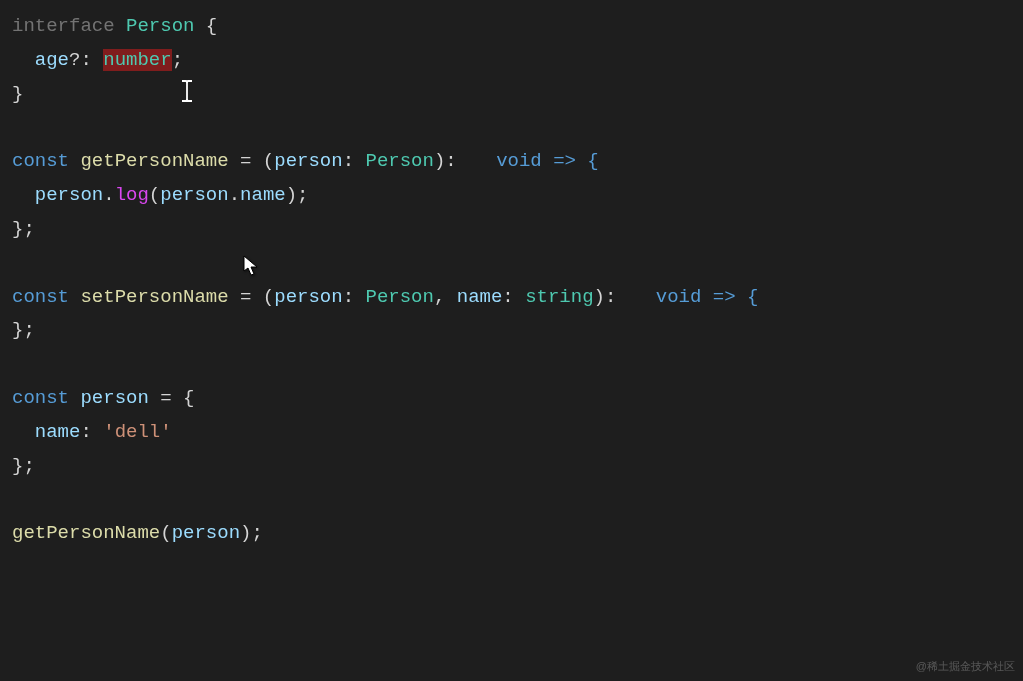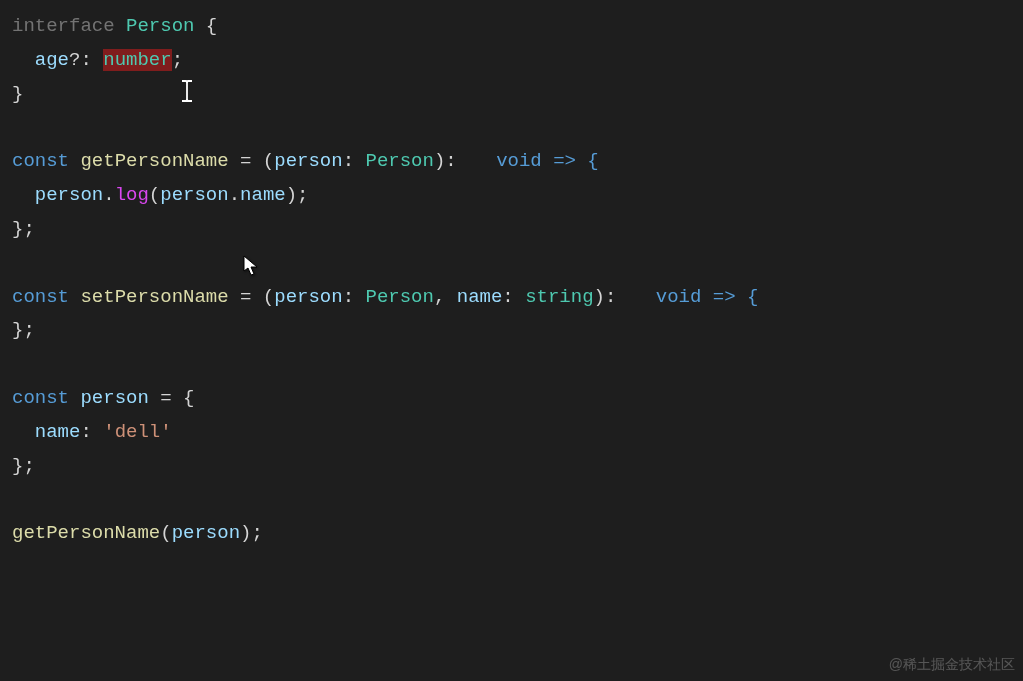--- a/index.html
+++ b/index.html
@@ -52,21 +52,21 @@
       position: absolute;
       color: #ffffff;
       font-size: 22px;
       font-weight: 100;
       pointer-events: none;
     }
     .watermark {
       position: absolute;
       bottom: 4px;
       right: 8px;
-      font-size: 14px;
+      font-size: 11px;
       color: rgba(255,255,255,0.25);
       font-family: sans-serif;
       text-align: right;
     }
   </style>
 </head>
 <body>
 
 <div class="code-editor">
 <span class="code-line"><span class="keyword-type">interface</span> <span class="type-name">Person</span><span class="punctuation"> {</span></span>

